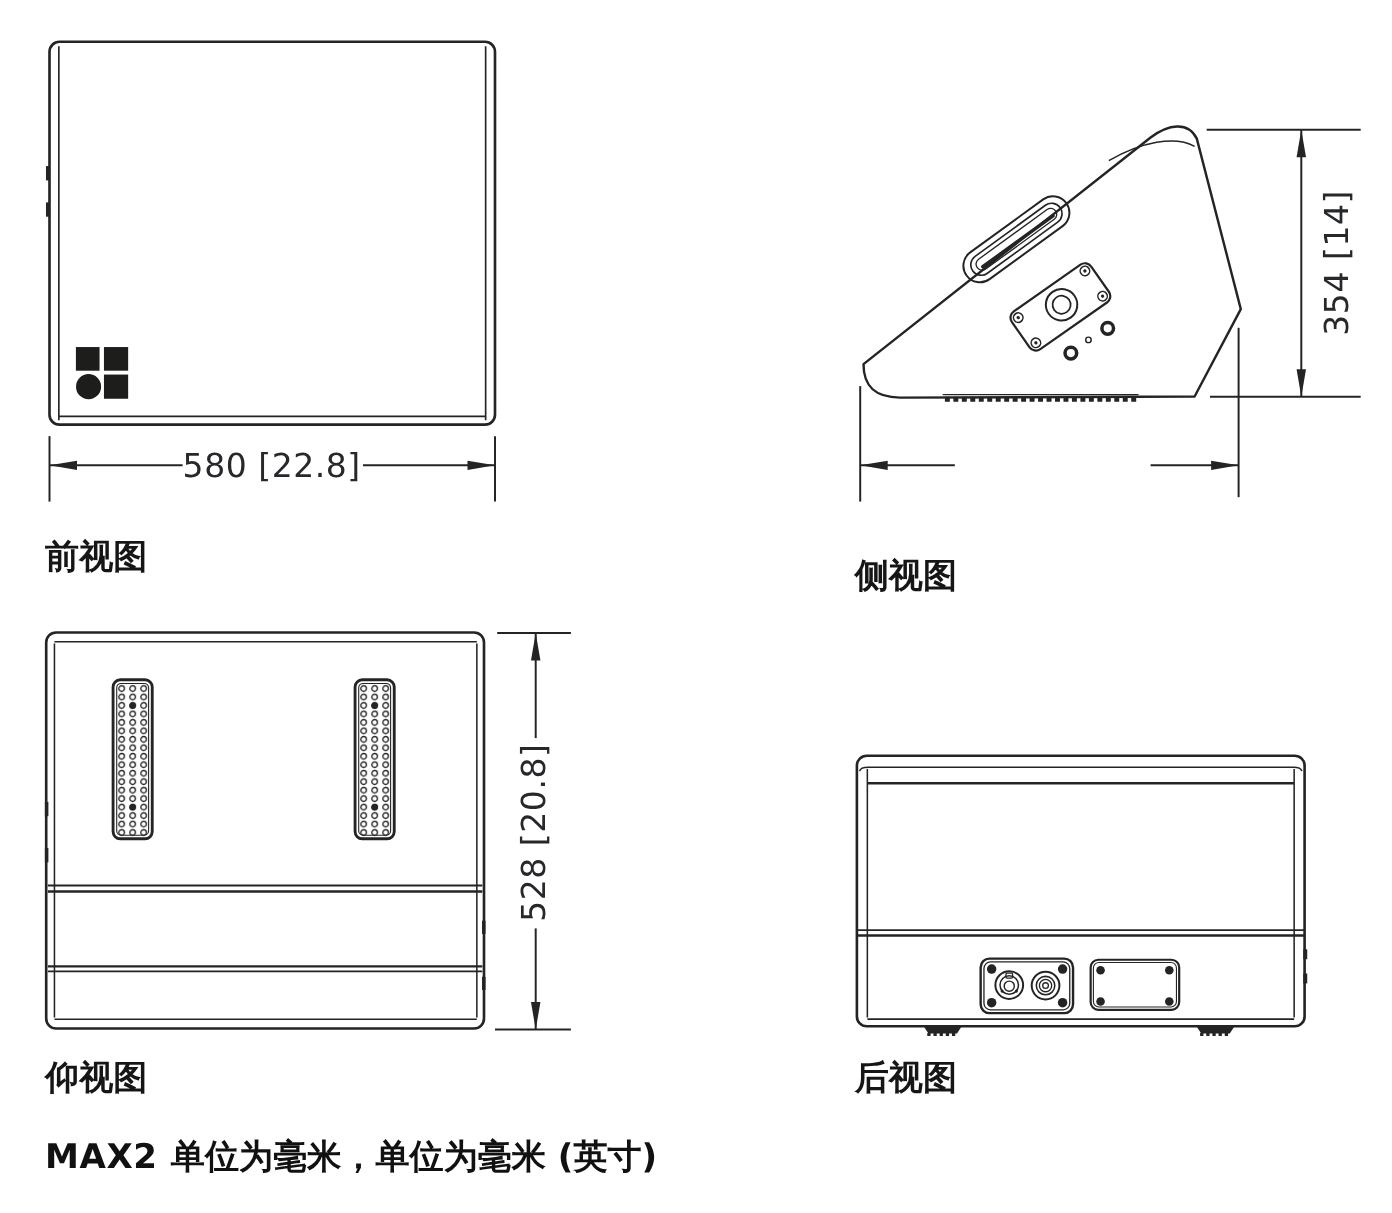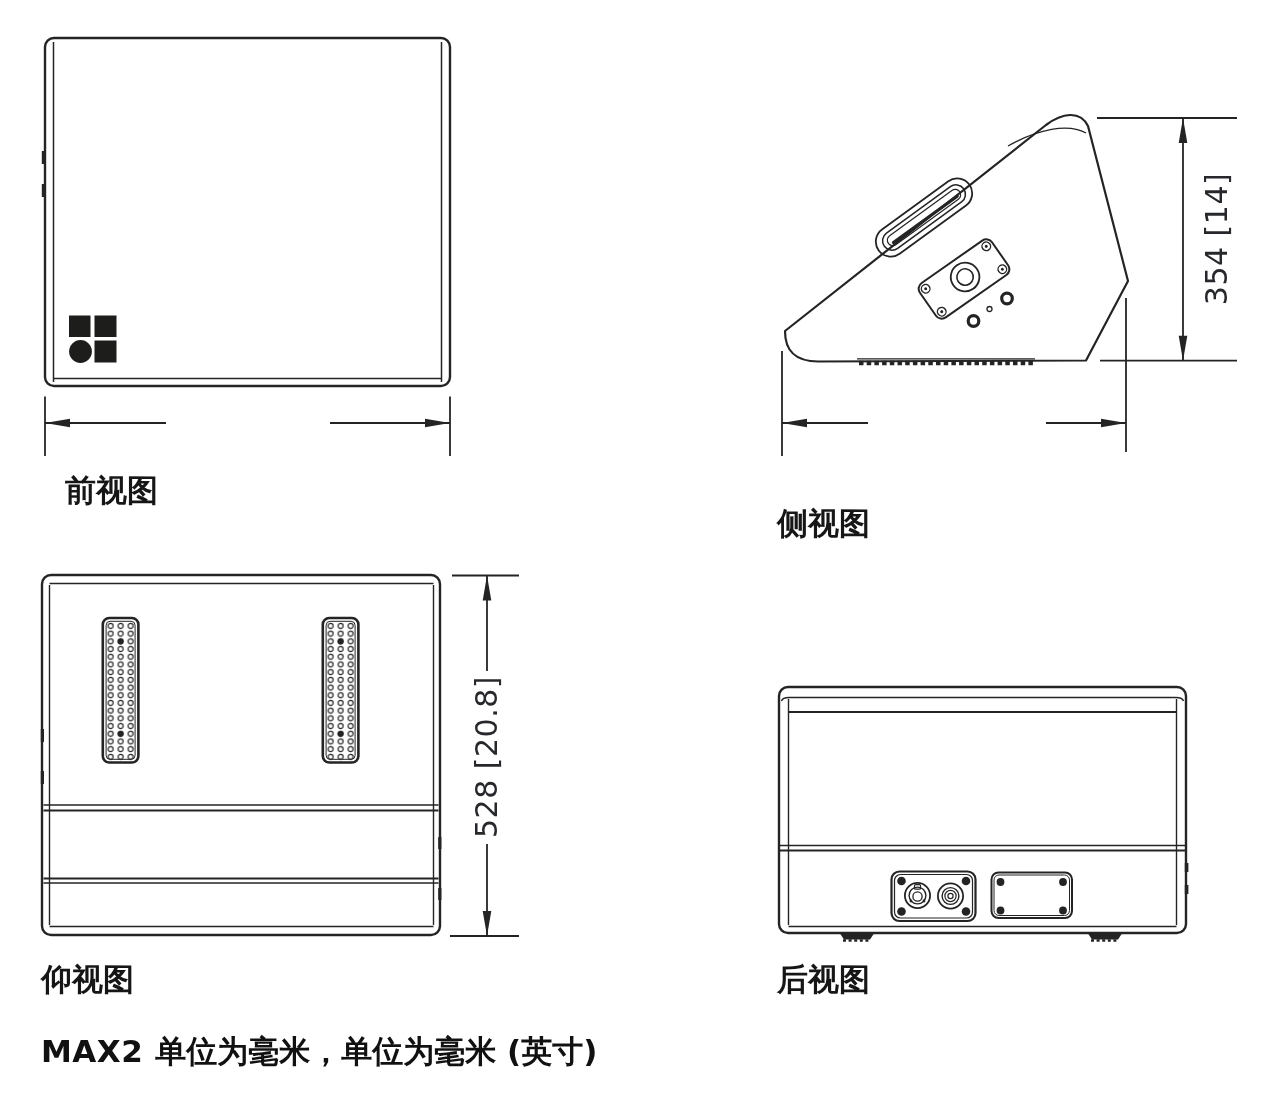--- a/index.html
+++ b/index.html
@@ -221,27 +221,28 @@
         <polygon points="840,933.5 874,933.5 870,939.5 844,939.5"></polygon>
         <polygon points="1088,933.5 1122,933.5 1118,939.5 1092,939.5"></polygon>
       </g>
       <g stroke-width="2.6" stroke-dasharray="3 2.6">
         <line x1="843" y1="940.5" x2="871" y2="940.5"></line>
         <line x1="1091" y1="940.5" x2="1119" y2="940.5"></line>
       </g>
     </g>
   </svg>
 
+  <div class="txt dim" style="left:247px;top:424px;">580 [22.8]</div>
 
 
   <div class="txt dim vert" style="left:1216px;top:239px;">354 [14]</div>
 
   <div class="txt dim vert" style="left:486px;top:757px;">528 [20.8]</div>
 
-  <div class="txt view-label" style="left:41px;top:470px;margin-left:24px;">前视图</div>
+  <div class="txt view-label" style="left:41px;top:485px;">前视图</div>
 
   <div class="txt view-label" style="left:777px;top:503px;">侧视图</div>
 
   <div class="txt view-label" style="left:41px;top:959px;text-align:center;">仰视图</div>
 
   <div class="txt view-label" style="left:777px;top:959px;">后视图</div>
 
   <div class="caption">
     <span class="model">MAX2</span><span>单位为毫米，单位为毫米 (英寸)</span>
   </div>

